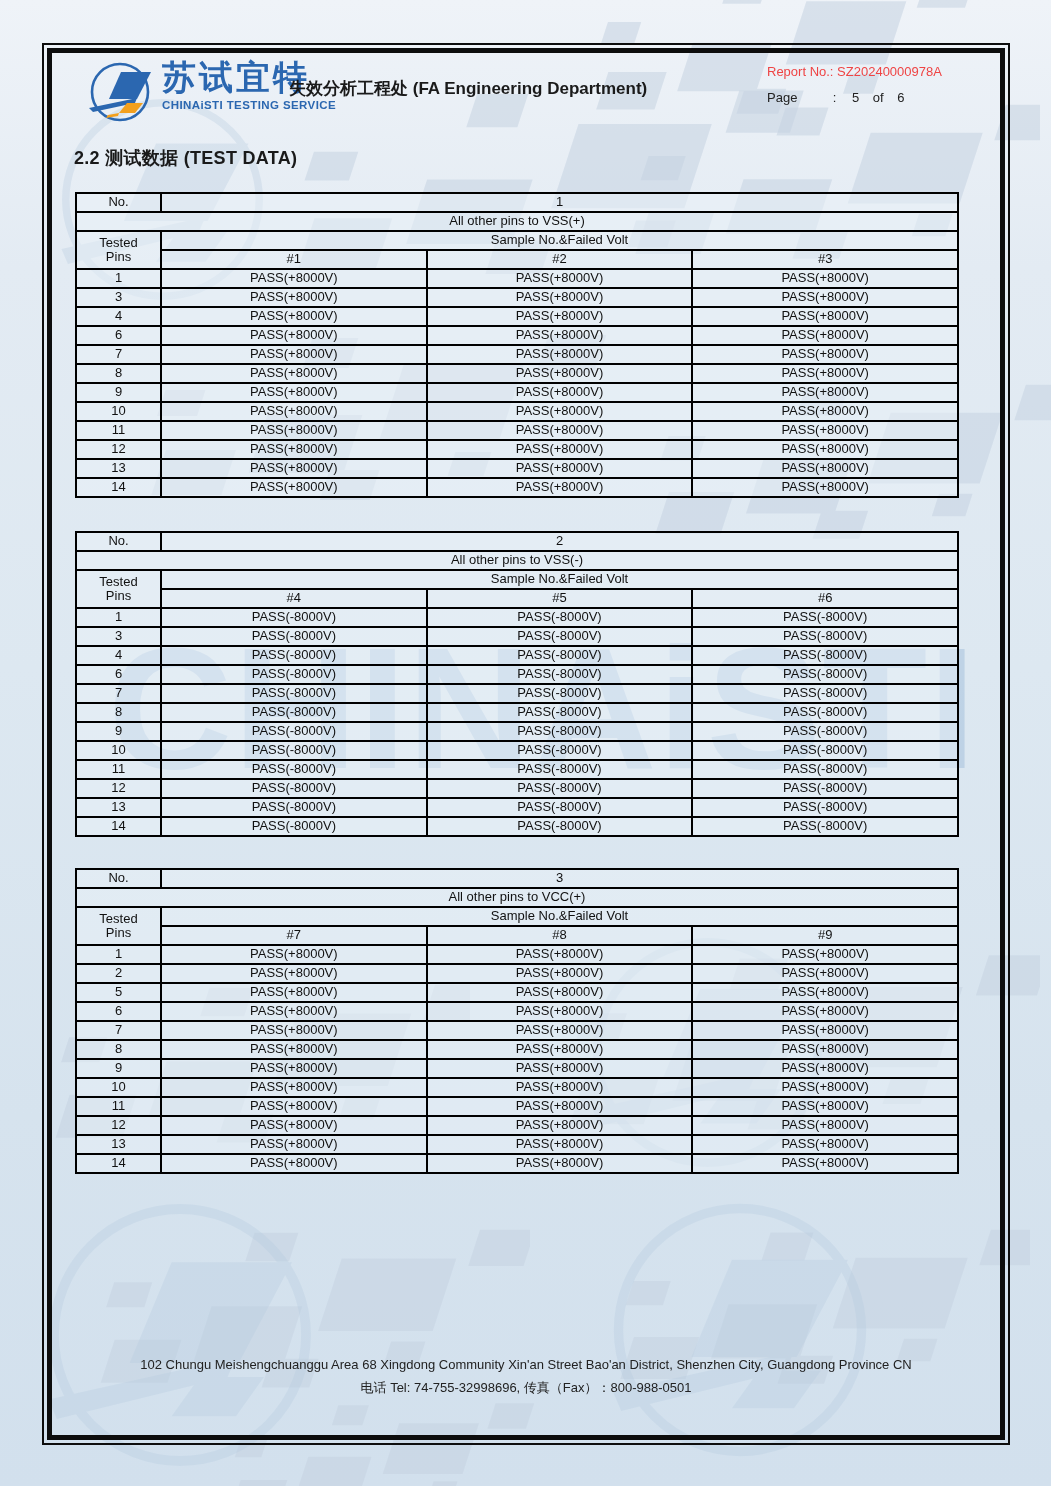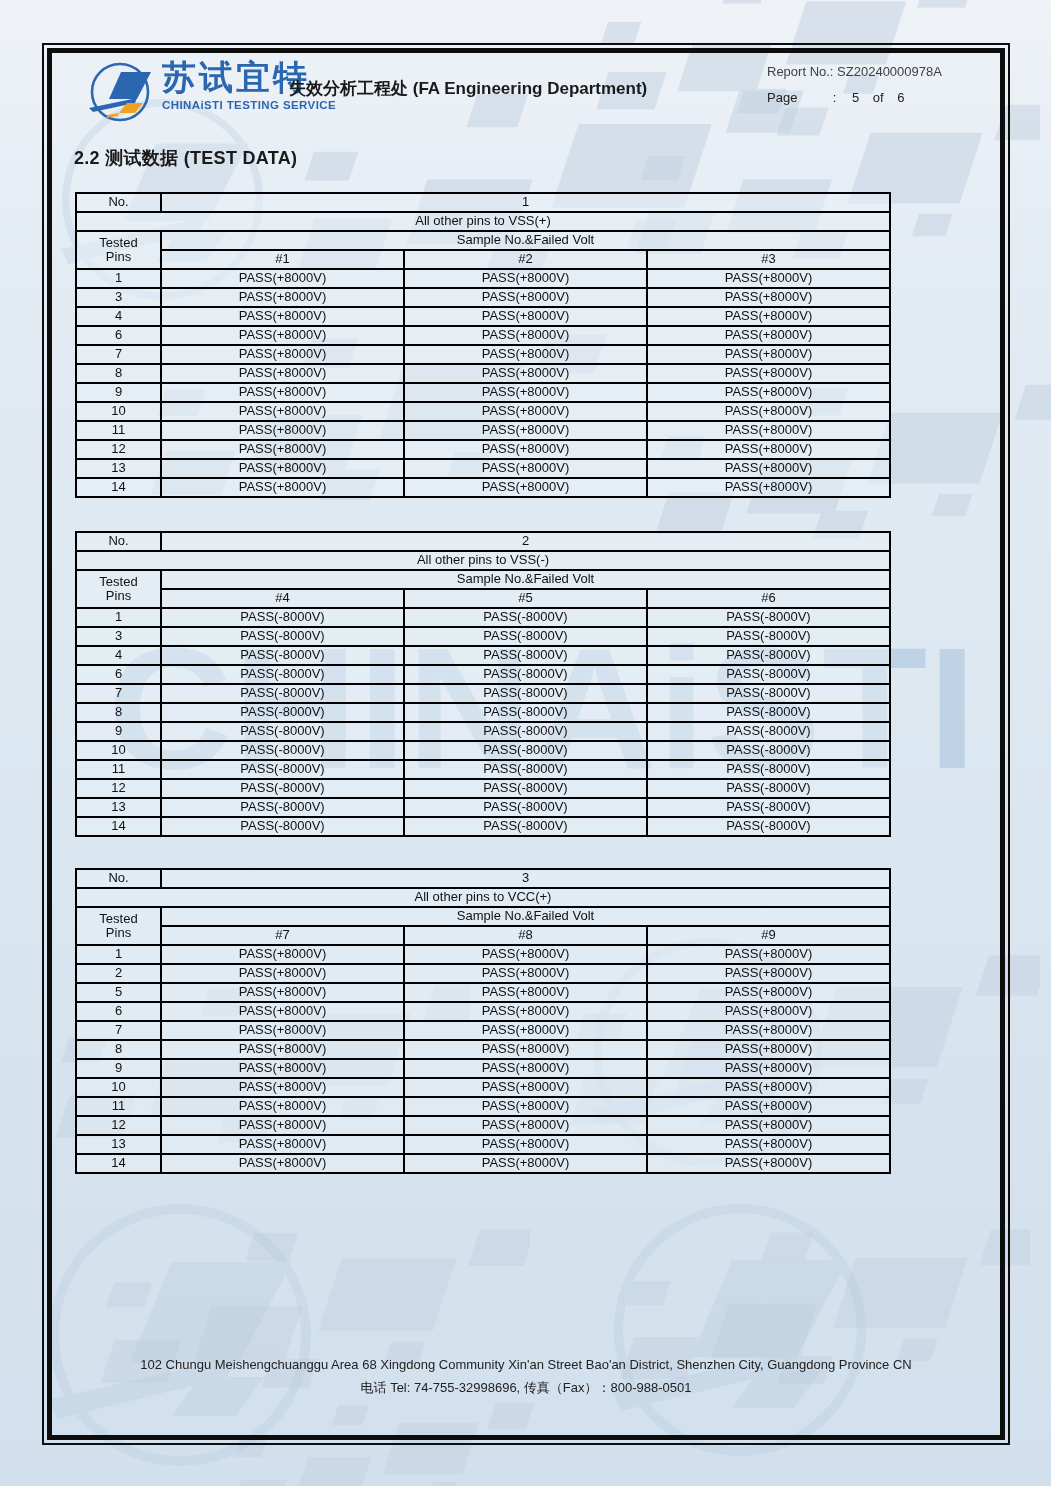--- a/index.html
+++ b/index.html
@@ -27,32 +27,32 @@
 
   .content{position:absolute;inset:0;z-index:2;}
 
   
   .logo{position:absolute;left:84px;top:56px;display:flex;align-items:flex-start;}
   .logo-emblem{width:72px;height:70px;flex:0 0 auto;}
   .logo-textblock{margin-left:6px;padding-top:4px;}
   .logo-cn{font-size:34px;font-weight:bold;color:#2b67b0;letter-spacing:3px;line-height:1.05;}
   .logo-en{font-size:11.5px;font-weight:bold;color:#2b67b0;letter-spacing:.4px;margin-top:3px;}
   .dept-title{position:absolute;left:289px;top:77px;font-size:17px;font-weight:bold;}
-  .report-line{position:absolute;left:767px;top:64px;font-size:13px;color:#404040;}
+  .report-line{position:absolute;left:767px;top:64px;font-size:13px;color:#ef4444;}
   .page-line{position:absolute;left:767px;top:90px;font-size:13px;color:#222;}
   .page-line .lbl{display:inline-block;width:62px;}
   .page-line .colon{display:inline-block;margin-right:12px;}
   .page-line .num{display:inline-block;margin-right:10px;}
 
   
   .section-title{position:absolute;left:74px;top:146px;font-size:18px;font-weight:bold;letter-spacing:.3px;}
 
   
   .table-slot{position:absolute;left:75px;width:900px;}
-  .data-table{border-collapse:collapse;table-layout:fixed;width:816px;font-size:13px;color:#111;}
+  .data-table{border-collapse:collapse;table-layout:fixed;width:884px;font-size:13px;color:#111;}
   .data-table td{
     border:2px solid #000;height:17px;text-align:center;vertical-align:middle;
     padding:0 2px;line-height:1.1;background:rgba(233,241,248,.5);
   }
   col.col-pin{width:85px;}
 
   
   .footer-line{position:absolute;left:52px;width:948px;text-align:center;font-size:13px;color:#222;}
   .f1{top:1333px;}
   .f2{top:1357px;}

